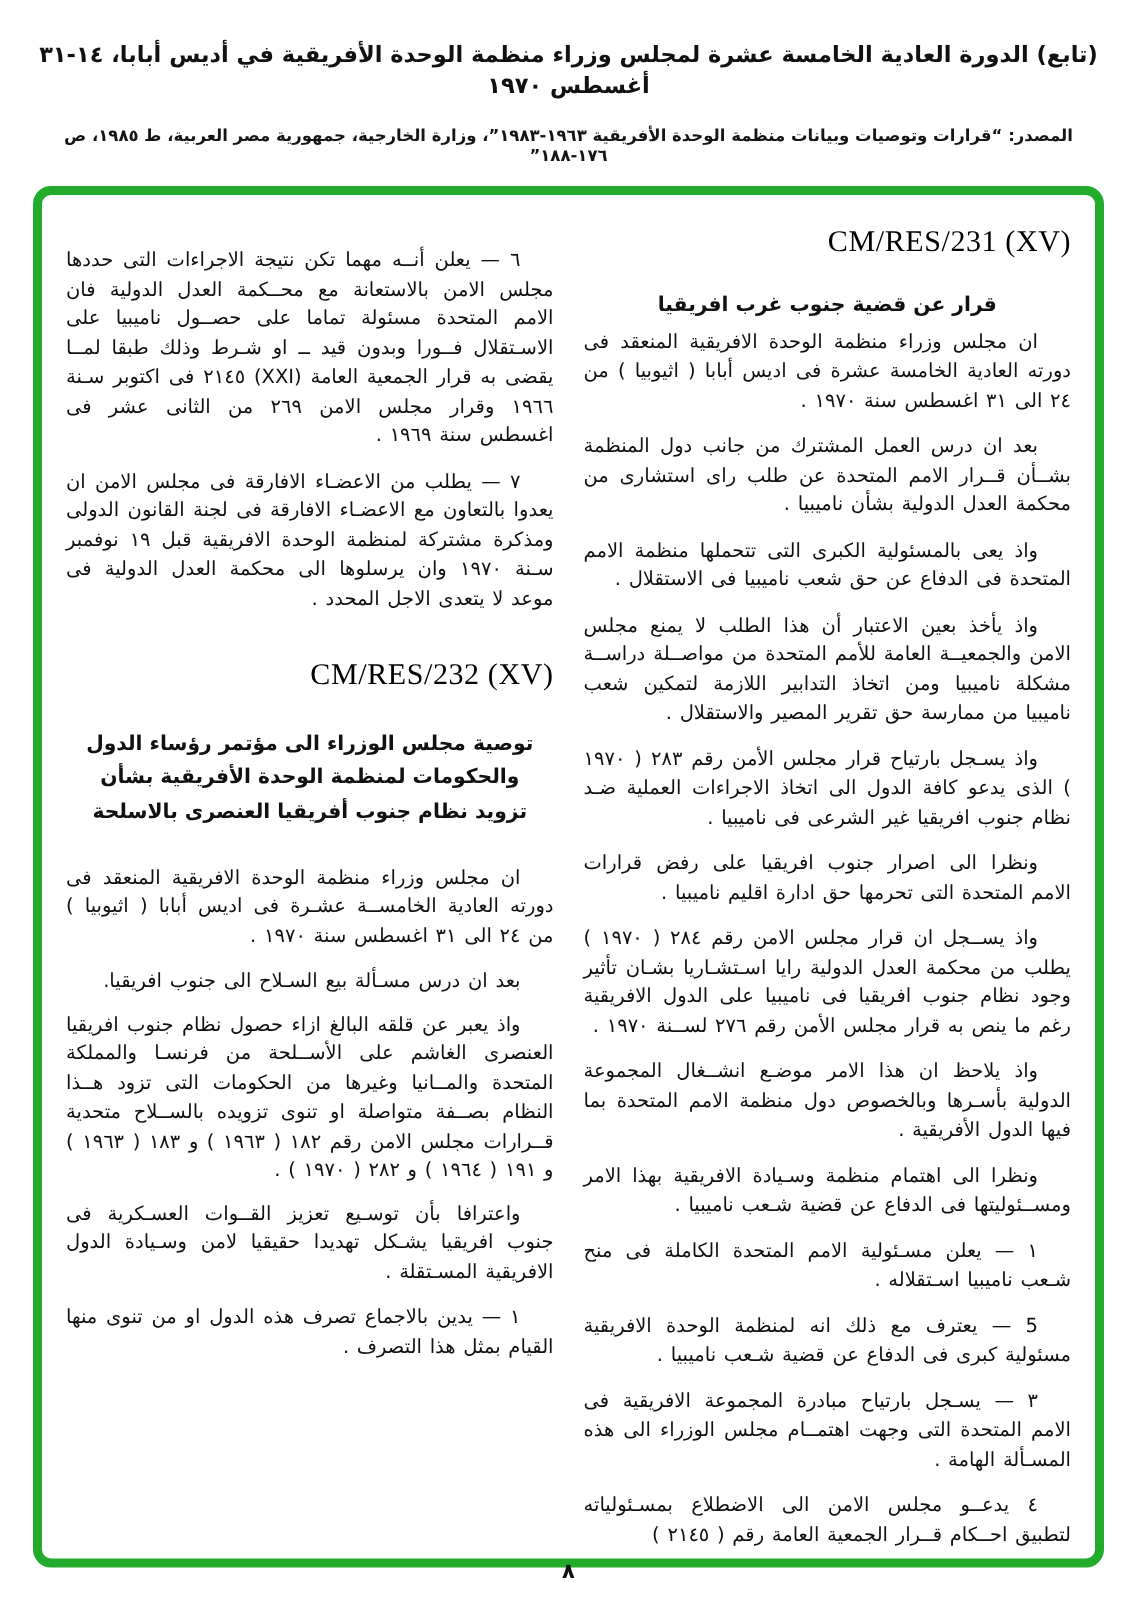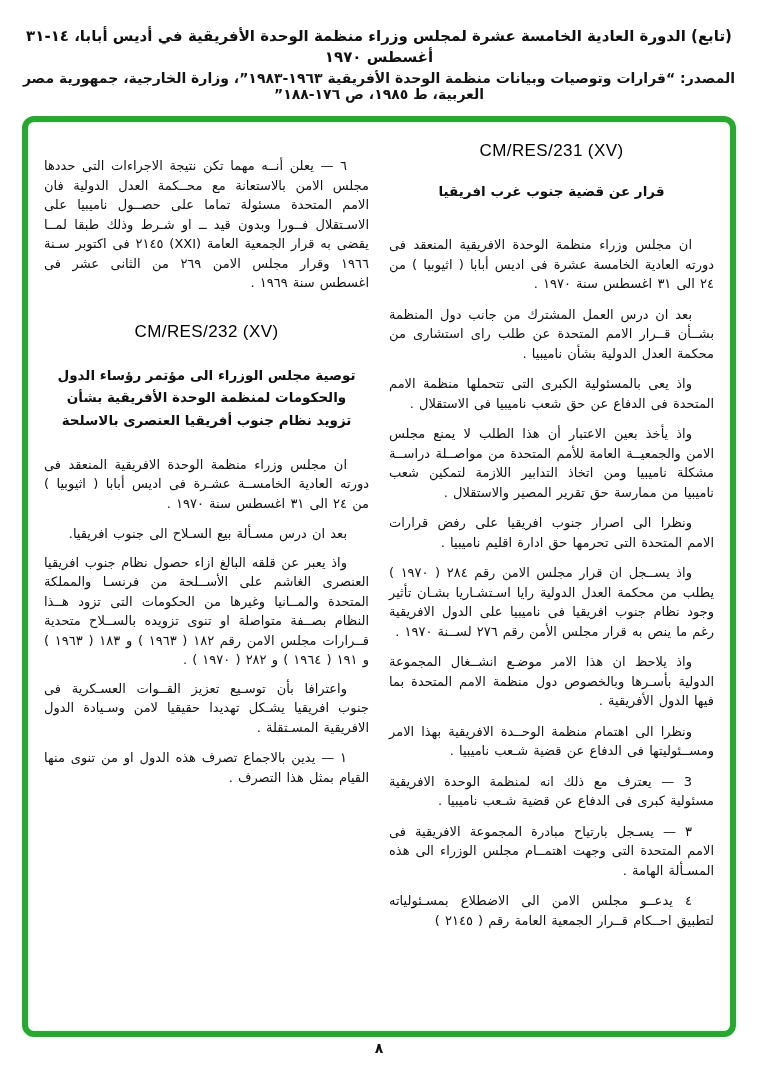--- a/index.html
+++ b/index.html
@@ -17,23 +17,23 @@
   .header { padding: 26px 20px 0 20px; text-align: center; }
   .header-title {
     direction: rtl;
     font-size: 15px;
     font-weight: bold;
     line-height: 1.4;
     letter-spacing: 0;
   }
   .header-source {
     direction: rtl;
-    font-size: 14px;
+    font-size: 11px;
     font-weight: bold;
-    margin-top: 2px;
+    margin-top: 16px;
     color: #151515;
   }
 
   
   .content-box {
     width: 714px;
     height: 921px;
     margin: 14px auto 0 auto;
     border: 6px solid var(--green);
     border-radius: 12px;
@@ -46,31 +46,31 @@
     width: 50%;
     font-size: 13px;
     line-height: 1.5;
     text-align: justify;
   }
   .col-left  { padding-top: 20px; }
   .col-right { padding-top: 2px; }
 
   .res-id {
     direction: ltr;
-    text-align: center;
-    font-family: Liberation Sans, sans-serif;
-    font-size: 17px;
+    text-align: right;
+    font-family: Liberation Serif, serif;
+    font-size: 20px;
     letter-spacing: 0.4px;
     color: #000;
   }
   .res-title {
     font-weight: bold;
     text-align: center;
     font-size: 13.5px;
-    margin: 17px 0 34px 0;
+    margin: 17px 0 5px 0;
     line-height: 1.55;
   }
   .res-title-multi { margin: 20px 0 24px 0; }
   .res-title-multi .title-line {
     font-weight: bold;
     text-align: center;
     font-size: 13.5px;
     line-height: 1.65;
   }
   .para {
@@ -100,20 +100,21 @@
   <div class="header">
     <div class="header-title">(تابع) الدورة العادية الخامسة عشرة لمجلس وزراء منظمة الوحدة الأفريقية في أديس أبابا، ١٤-٣١ أغسطس ١٩٧٠</div>
     <div class="header-source">المصدر: “قرارات وتوصيات وبيانات منظمة الوحدة الأفريقية ١٩٦٣-١٩٨٣”، وزارة الخارجية، جمهورية مصر العربية، ط ١٩٨٥، ص ١٧٦-١٨٨”</div>
   </div>
 
   <div class="content-box">
     <div class="columns">
 
       <div class="col col-left">
         <p class="para">٦ — يعلن أنــه مهما تكن نتيجة الاجراءات التى حددها مجلس الامن بالاستعانة مع محــكمة العدل الدولية فان الامم المتحدة مسئولة تماما على حصــول ناميبيا على الاسـتقلال فــورا وبدون قيد ــ او شـرط وذلك طبقا لمــا يقضى به قرار الجمعية العامة (XXI) ٢١٤٥ فى اكتوبر سـنة ١٩٦٦ وقرار مجلس الامن ٢٦٩ من الثانى عشر فى اغسطس سنة ١٩٦٩ .</p>
+        <p class="para">٧ — يطلب من الاعضـاء الافارقة فى مجلس الامن ان يعدوا بالتعاون مع الاعضـاء الافارقة فى لجنة القانون الدولى ومذكرة مشتركة لمنظمة الوحدة الافريقية قبل ١٩ نوفمبر سـنة ١٩٧٠ وان يرسلوها الى محكمة العدل الدولية فى موعد لا يتعدى الاجل المحدد .</p>
 
         <div class="res-id sect-gap">CM/RES/232 (XV)</div>
         <div class="res-title-multi">
           <div class="title-line">توصية مجلس الوزراء الى مؤتمر رؤساء الدول</div>
           <div class="title-line">والحكومات لمنظمة الوحدة الأفريقية بشأن</div>
           <div class="title-line">تزويد نظام جنوب أفريقيا العنصرى بالاسلحة</div>
         </div>
 
         <p class="para">ان مجلس وزراء منظمة الوحدة الافريقية المنعقد فى دورته العادية الخامســة عشـرة فى اديس أبابا ( اثيوبيا ) من ٢٤ الى ٣١ اغسطس سنة ١٩٧٠ .</p>
         <p class="para tight">بعد ان درس مسـألة بيع السـلاح الى جنوب افريقيا.</p>
@@ -123,25 +124,27 @@
       </div>
 
       <div class="col col-right">
         <div class="res-id">CM/RES/231 (XV)</div>
         <div class="res-title">قرار عن قضية جنوب غرب افريقيا</div>
 
         <p class="para">ان مجلس وزراء منظمة الوحدة الافريقية المنعقد فى دورته العادية الخامسة عشرة فى اديس أبابا ( اثيوبيا ) من ٢٤ الى ٣١ اغسطس سنة ١٩٧٠ .</p>
         <p class="para">بعد ان درس العمل المشترك من جانب دول المنظمة بشــأن قــرار الامم المتحدة عن طلب راى استشارى من محكمة العدل الدولية بشأن ناميبيا .</p>
         <p class="para">واذ يعى بالمسئولية الكبرى التى تتحملها منظمة الامم المتحدة فى الدفاع عن حق شعب ناميبيا فى الاستقلال .</p>
         <p class="para">واذ يأخذ بعين الاعتبار أن هذا الطلب لا يمنع مجلس الامن والجمعيــة العامة للأمم المتحدة من مواصــلة دراســة مشكلة ناميبيا ومن اتخاذ التدابير اللازمة لتمكين شعب ناميبيا من ممارسة حق تقرير المصير والاستقلال .</p>
+        <p class="para">واذ يسـجل بارتياح قرار مجلس الأمن رقم ٢٨٣ ( ١٩٧٠ ) الذى يدعو كافة الدول الى اتخاذ الاجراءات العملية ضـد نظام جنوب افريقيا غير الشرعى فى ناميبيا .</p>
         <p class="para">ونظرا الى اصرار جنوب افريقيا على رفض قرارات الامم المتحدة التى تحرمها حق ادارة اقليم ناميبيا .</p>
         <p class="para">واذ يســجل ان قرار مجلس الامن رقم ٢٨٤ ( ١٩٧٠ ) يطلب من محكمة العدل الدولية رايا اسـتشـاريا بشـان تأثير وجود نظام جنوب افريقيا فى ناميبيا على الدول الافريقية رغم ما ينص به قرار مجلس الأمن رقم ٢٧٦ لســنة ١٩٧٠ .</p>
         <p class="para">واذ يلاحظ ان هذا الامر موضـع انشــغال المجموعة الدولية بأسـرها وبالخصوص دول منظمة الامم المتحدة بما فيها الدول الأفريقية .</p>
-        <p class="para">ونظرا الى اهتمام منظمة الوحــدة الافريقية بهذا الامر ومســئوليتها فى الدفاع عن قضية شـعب ناميبيا .</p>
-        <p class="para">3 — يعترف مع ذلك انه لمنظمة الوحدة الافريقية مسئولية كبرى فى الدفاع عن قضية شـعب ناميبيا .</p>
+        <p class="para">ونظرا الى اهتمام منظمة وسـيادة الافريقية بهذا الامر ومســئوليتها فى الدفاع عن قضية شـعب ناميبيا .</p>
+        <p class="para">١ — يعلن مسـئولية الامم المتحدة الكاملة فى منح شـعب ناميبيا اسـتقلاله .</p>
+        <p class="para">5 — يعترف مع ذلك انه لمنظمة الوحدة الافريقية مسئولية كبرى فى الدفاع عن قضية شـعب ناميبيا .</p>
         <p class="para">٣ — يسـجل بارتياح مبادرة المجموعة الافريقية فى الامم المتحدة التى وجهت اهتمــام مجلس الوزراء الى هذه المسـألة الهامة .</p>
         <p class="para">٤  يدعــو مجلس الامن الى الاضطلاع بمسـئولياته لتطبيق احــكام قــرار الجمعية العامة رقم ( ٢١٤٥ )</p>
       </div>
 
     </div>
   </div>
 
   <div class="page-number">٨</div>
 
 </div>

